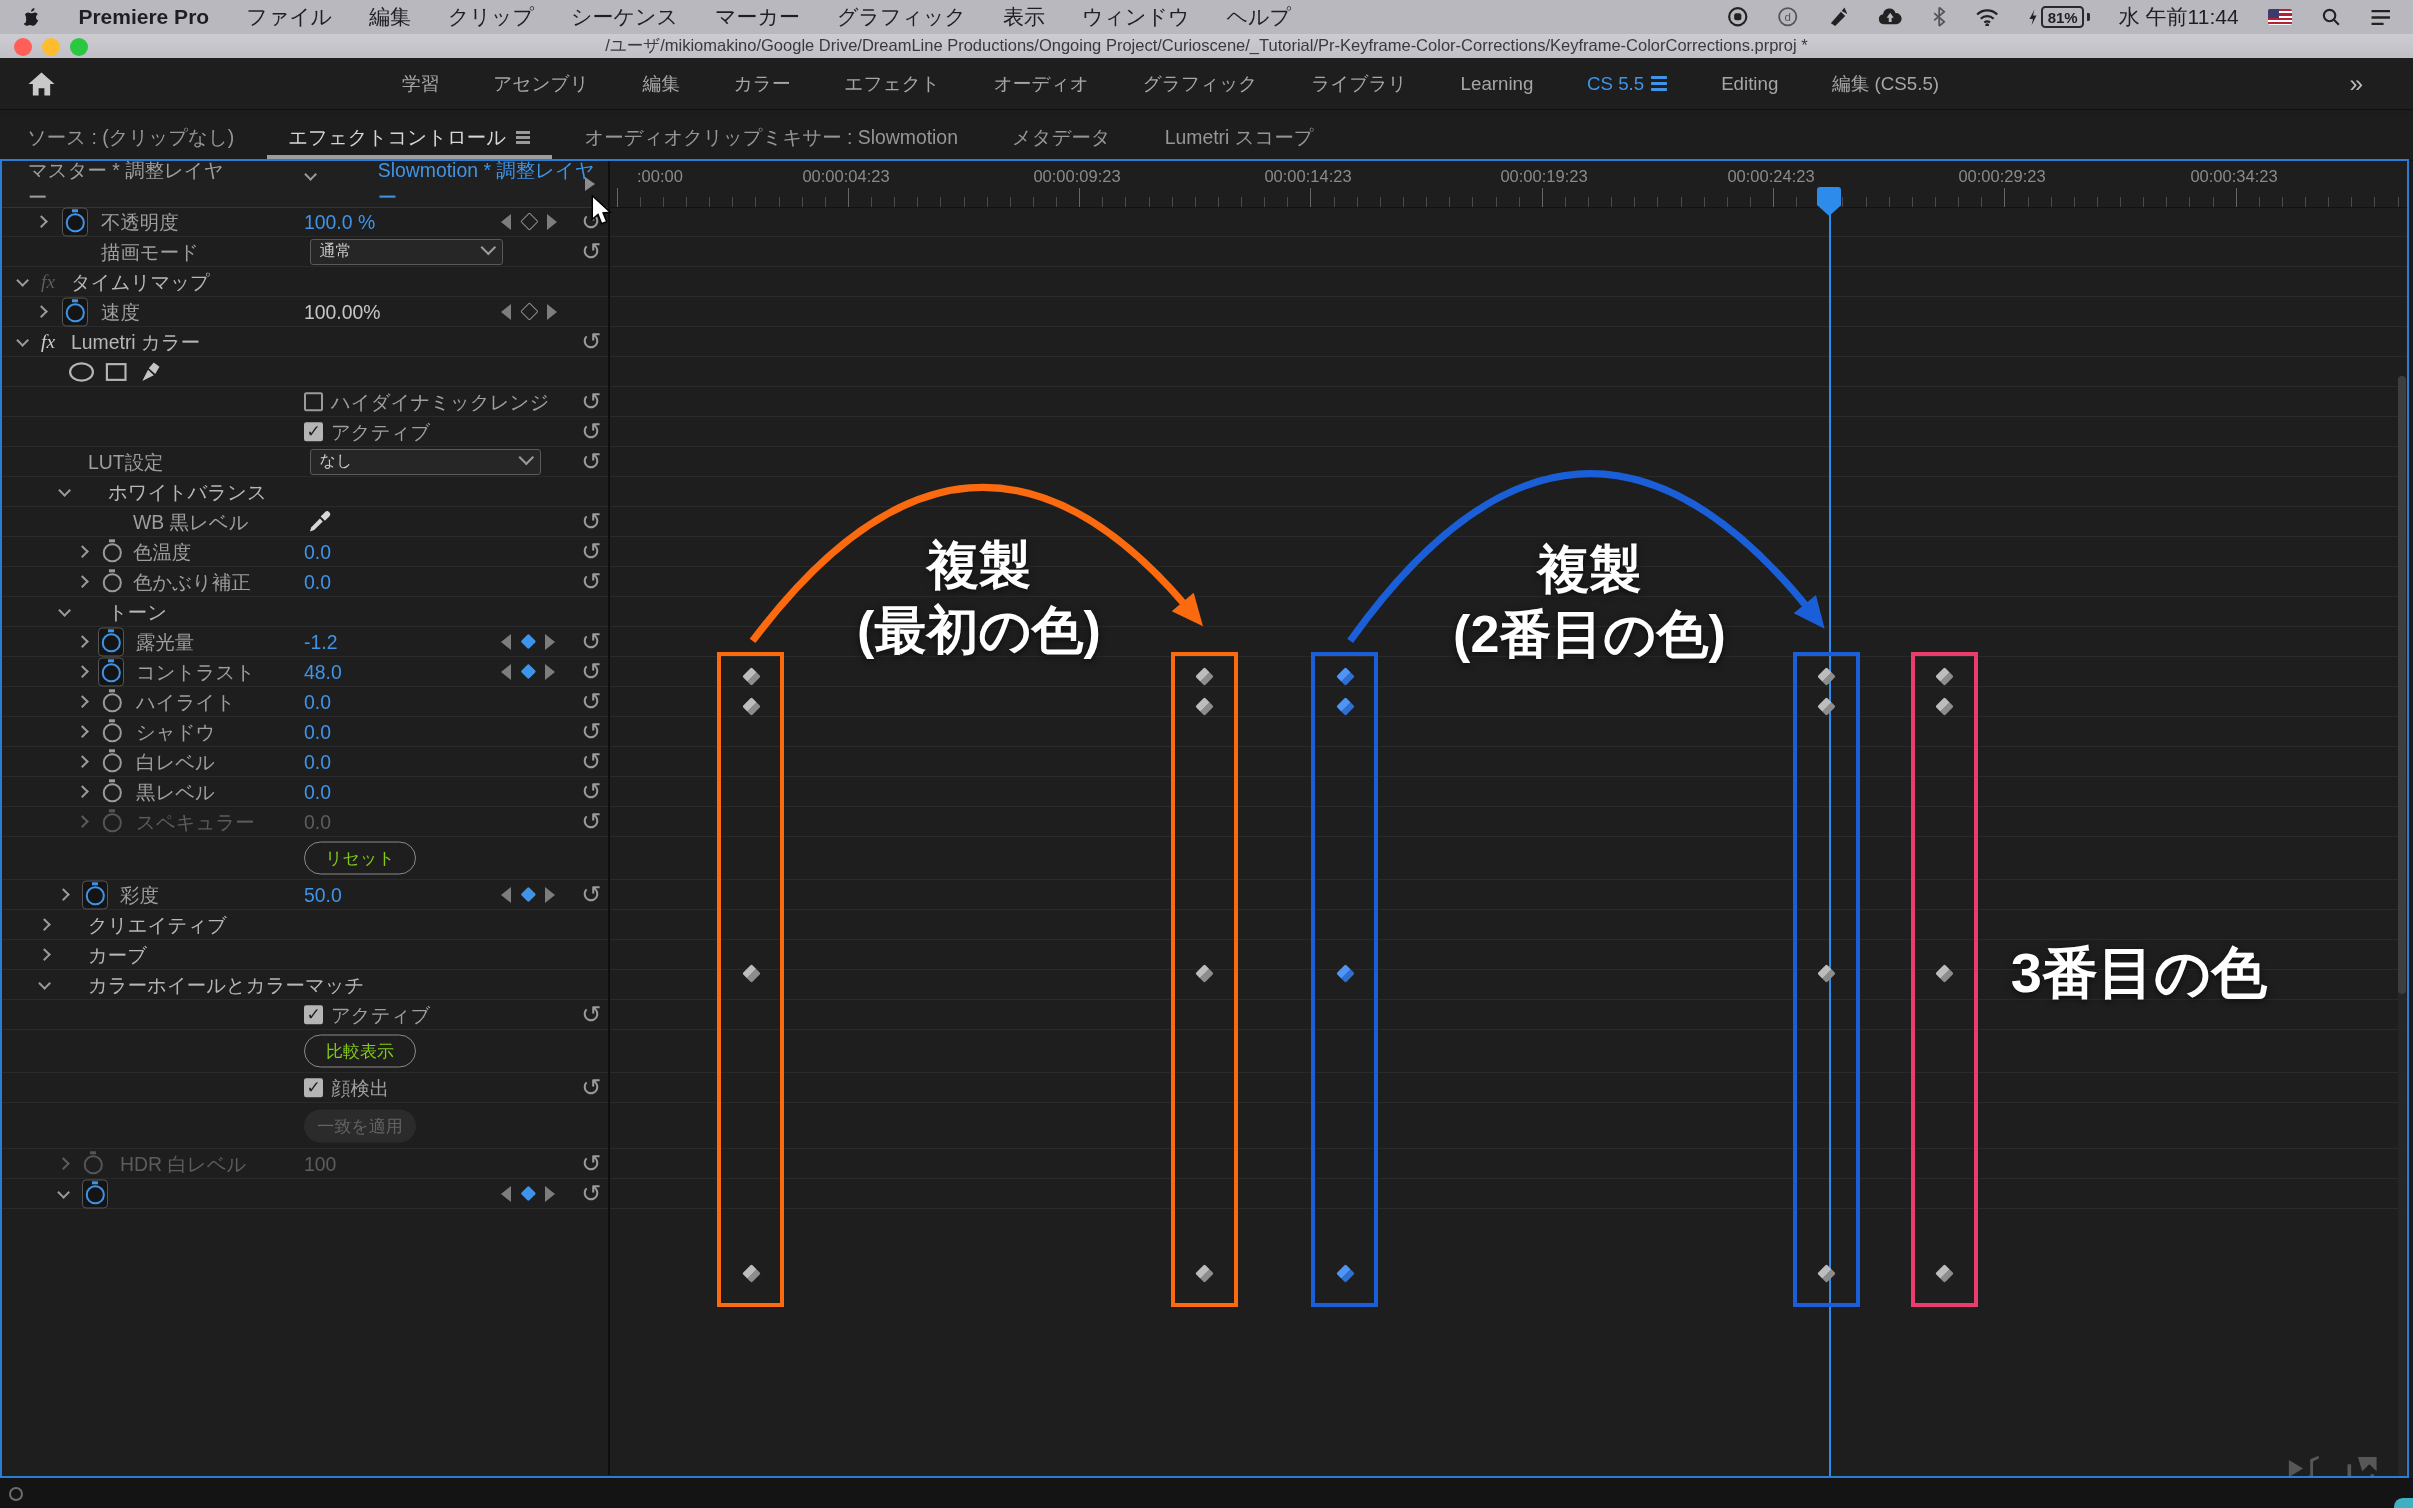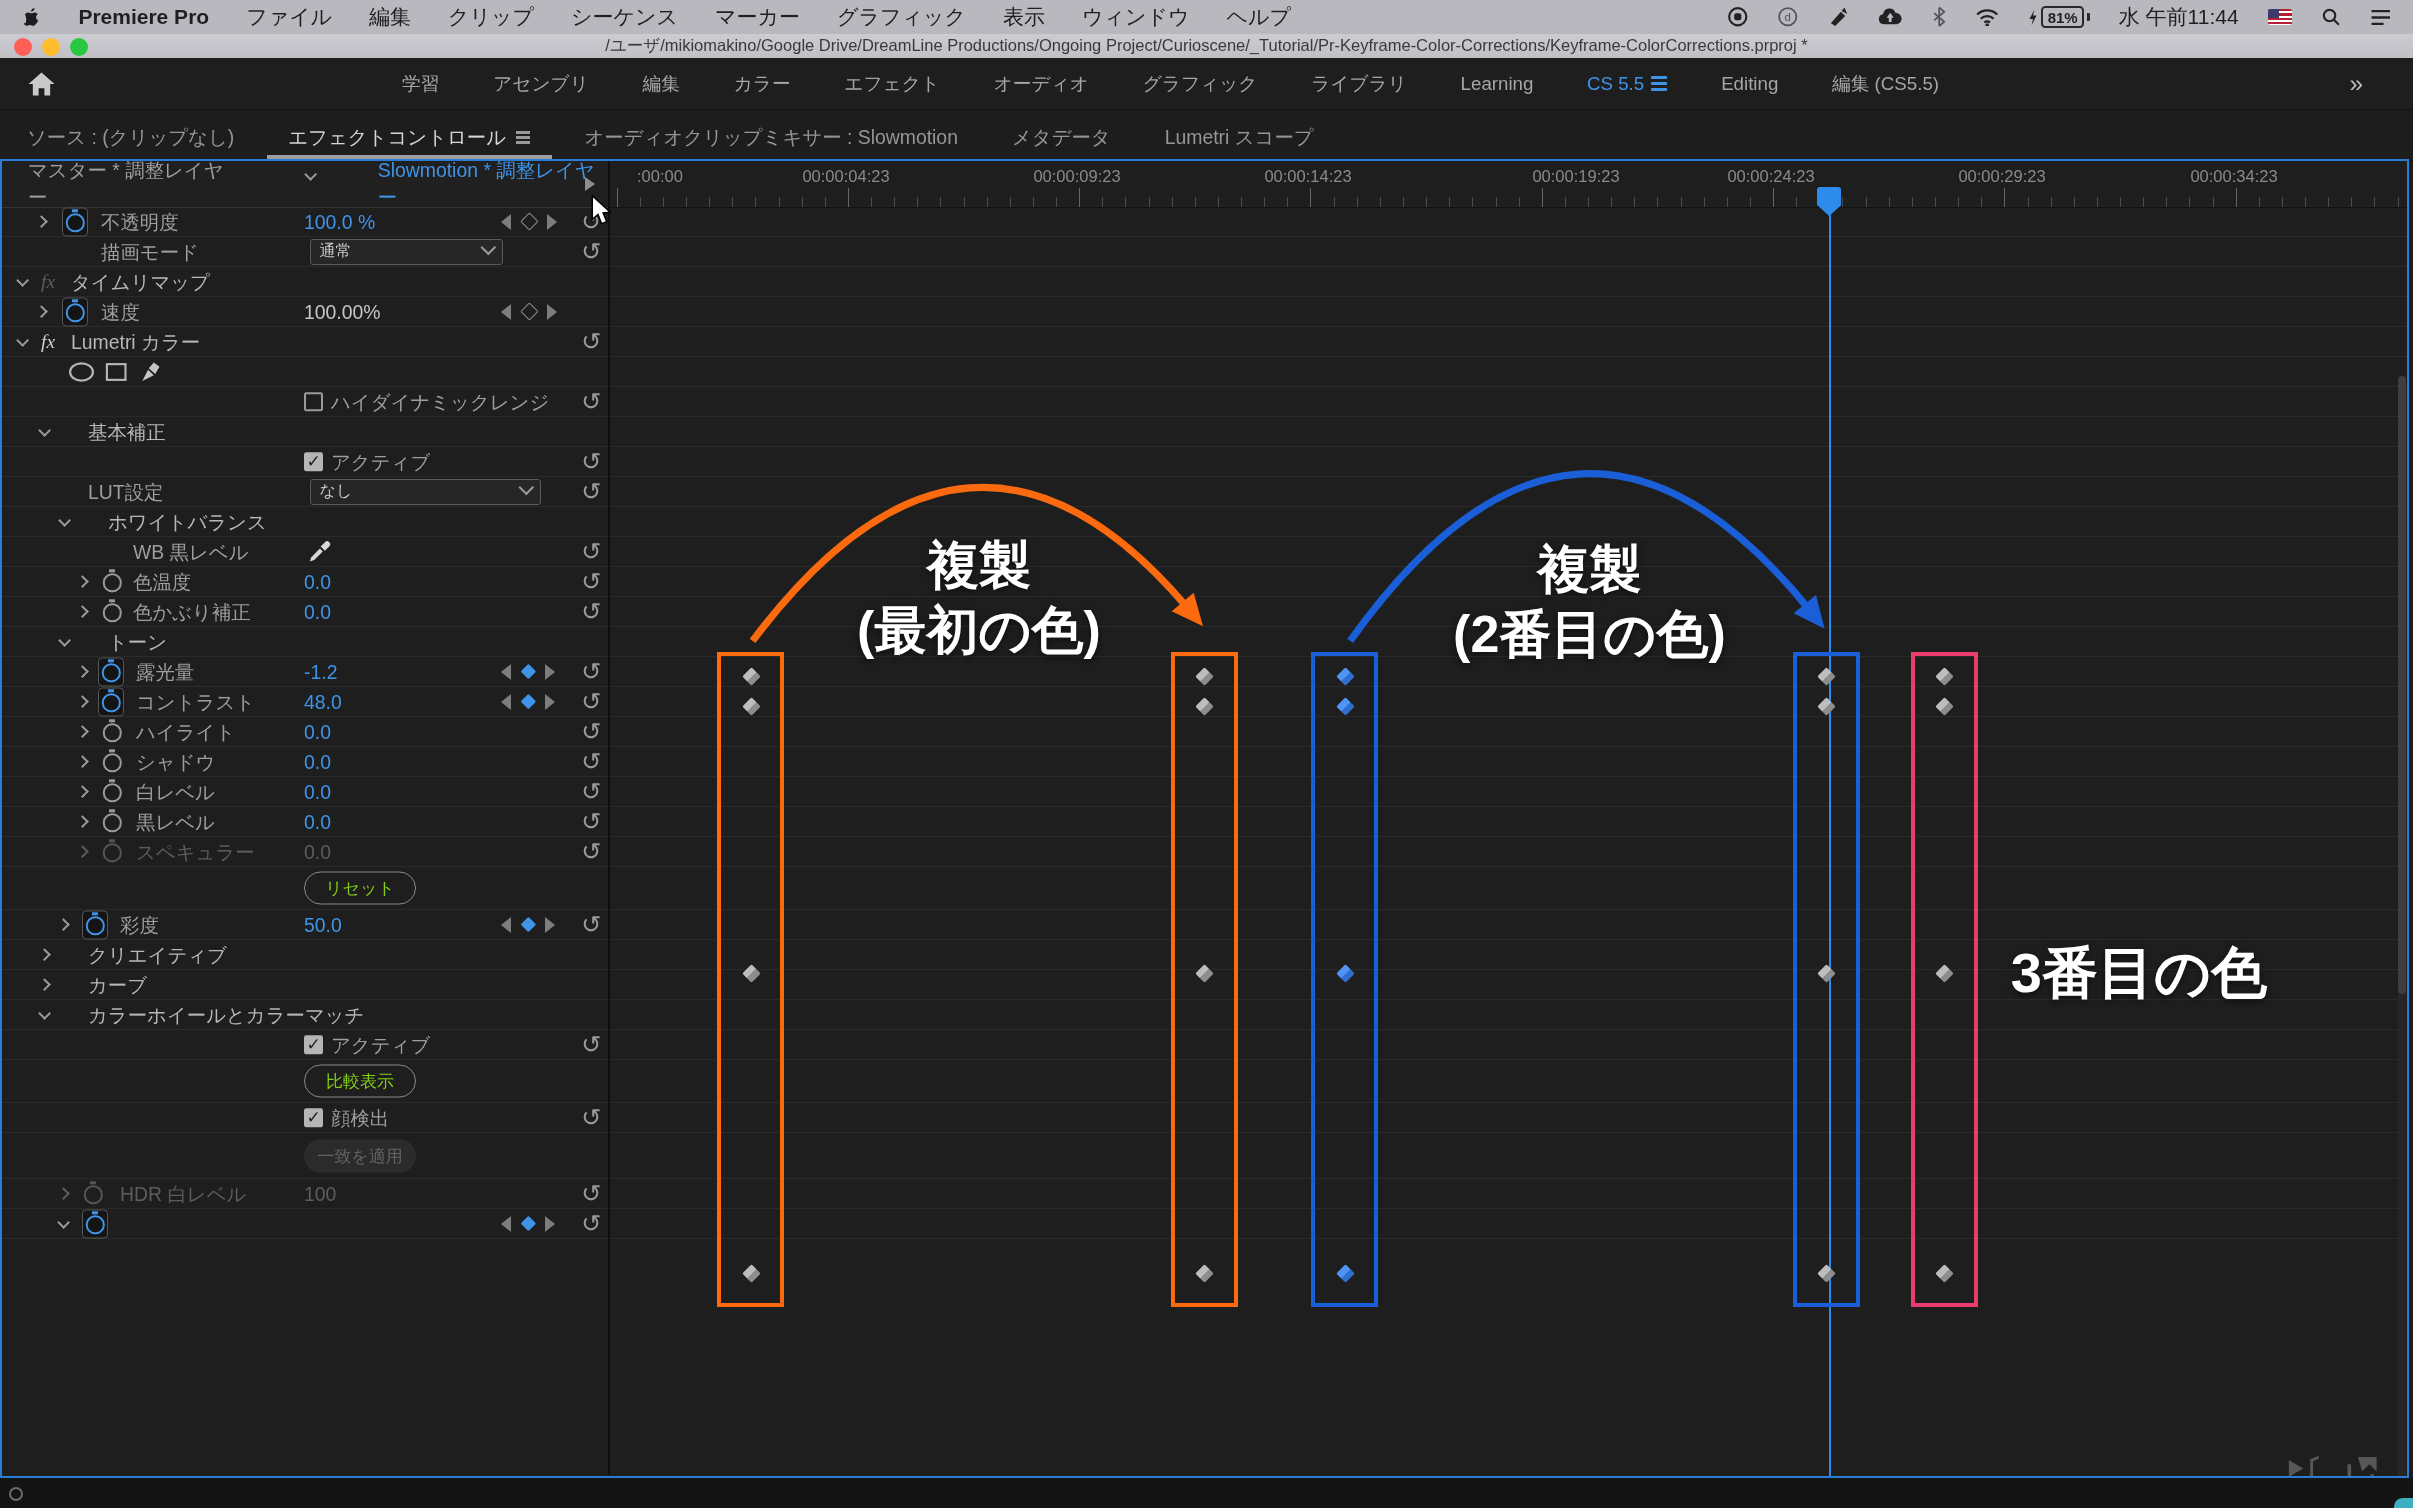--- a/index.html
+++ b/index.html
@@ -236,21 +236,21 @@
       <span class="tw cd" style="position:relative;top:-2.9px;margin-left:18.7px;"></span>
       <span style="margin-left:14.4px;color:#3f94e8;">Slowmotion * 調整レイヤー</span>
       <span style="position:absolute;left:583px;width:0;height:0;border-top:7.2px solid transparent;border-bottom:7.2px solid transparent;border-left:10px solid #8d8d8d;"></span>
     </div>
 
     <div id="ruler">
       <span class="rlab" style="left:29px;transform:none;">:00:00</span>
       <span class="rlab" style="left:238px;">00:00:04:23</span>
       <span class="rlab" style="left:469px;">00:00:09:23</span>
       <span class="rlab" style="left:700px;">00:00:14:23</span>
-      <span class="rlab" style="left:968px;text-align:center;">00:00:19:23</span>
+      <span class="rlab" style="left:936px;text-align:center;">00:00:19:23</span>
       <span class="rlab" style="left:1163px;">00:00:24:23</span>
       <span class="rlab" style="left:1394px;">00:00:29:23</span>
       <span class="rlab" style="left:1626px;">00:00:34:23</span>
       <span id="ticks"><span class="tick" style="left: 8.6px; height: 18.7px; background: rgb(102, 102, 102);"></span><span class="tick" style="left: 32px; height: 10px; background: rgb(74, 74, 74);"></span><span class="tick" style="left: 55px; height: 10px; background: rgb(74, 74, 74);"></span><span class="tick" style="left: 78px; height: 10px; background: rgb(74, 74, 74);"></span><span class="tick" style="left: 101px; height: 10px; background: rgb(74, 74, 74);"></span><span class="tick" style="left: 124px; height: 10px; background: rgb(74, 74, 74);"></span><span class="tick" style="left: 147px; height: 10px; background: rgb(74, 74, 74);"></span><span class="tick" style="left: 171px; height: 10px; background: rgb(74, 74, 74);"></span><span class="tick" style="left: 194px; height: 10px; background: rgb(74, 74, 74);"></span><span class="tick" style="left: 217px; height: 10px; background: rgb(74, 74, 74);"></span><span class="tick" style="left: 240px; height: 18.7px; background: rgb(102, 102, 102);"></span><span class="tick" style="left: 263px; height: 10px; background: rgb(74, 74, 74);"></span><span class="tick" style="left: 286px; height: 10px; background: rgb(74, 74, 74);"></span><span class="tick" style="left: 309px; height: 10px; background: rgb(74, 74, 74);"></span><span class="tick" style="left: 332px; height: 10px; background: rgb(74, 74, 74);"></span><span class="tick" style="left: 356px; height: 10px; background: rgb(74, 74, 74);"></span><span class="tick" style="left: 379px; height: 10px; background: rgb(74, 74, 74);"></span><span class="tick" style="left: 402px; height: 10px; background: rgb(74, 74, 74);"></span><span class="tick" style="left: 425px; height: 10px; background: rgb(74, 74, 74);"></span><span class="tick" style="left: 448px; height: 10px; background: rgb(74, 74, 74);"></span><span class="tick" style="left: 471px; height: 18.7px; background: rgb(102, 102, 102);"></span><span class="tick" style="left: 494px; height: 10px; background: rgb(74, 74, 74);"></span><span class="tick" style="left: 517px; height: 10px; background: rgb(74, 74, 74);"></span><span class="tick" style="left: 541px; height: 10px; background: rgb(74, 74, 74);"></span><span class="tick" style="left: 564px; height: 10px; background: rgb(74, 74, 74);"></span><span class="tick" style="left: 587px; height: 10px; background: rgb(74, 74, 74);"></span><span class="tick" style="left: 610px; height: 10px; background: rgb(74, 74, 74);"></span><span class="tick" style="left: 633px; height: 10px; background: rgb(74, 74, 74);"></span><span class="tick" style="left: 656px; height: 10px; background: rgb(74, 74, 74);"></span><span class="tick" style="left: 679px; height: 10px; background: rgb(74, 74, 74);"></span><span class="tick" style="left: 702px; height: 18.7px; background: rgb(102, 102, 102);"></span><span class="tick" style="left: 726px; height: 10px; background: rgb(74, 74, 74);"></span><span class="tick" style="left: 749px; height: 10px; background: rgb(74, 74, 74);"></span><span class="tick" style="left: 772px; height: 10px; background: rgb(74, 74, 74);"></span><span class="tick" style="left: 795px; height: 10px; background: rgb(74, 74, 74);"></span><span class="tick" style="left: 818px; height: 10px; background: rgb(74, 74, 74);"></span><span class="tick" style="left: 841px; height: 10px; background: rgb(74, 74, 74);"></span><span class="tick" style="left: 864px; height: 10px; background: rgb(74, 74, 74);"></span><span class="tick" style="left: 888px; height: 10px; background: rgb(74, 74, 74);"></span><span class="tick" style="left: 911px; height: 10px; background: rgb(74, 74, 74);"></span><span class="tick" style="left: 934px; height: 18.7px; background: rgb(102, 102, 102);"></span><span class="tick" style="left: 957px; height: 10px; background: rgb(74, 74, 74);"></span><span class="tick" style="left: 980px; height: 10px; background: rgb(74, 74, 74);"></span><span class="tick" style="left: 1003px; height: 10px; background: rgb(74, 74, 74);"></span><span class="tick" style="left: 1026px; height: 10px; background: rgb(74, 74, 74);"></span><span class="tick" style="left: 1049px; height: 10px; background: rgb(74, 74, 74);"></span><span class="tick" style="left: 1073px; height: 10px; background: rgb(74, 74, 74);"></span><span class="tick" style="left: 1096px; height: 10px; background: rgb(74, 74, 74);"></span><span class="tick" style="left: 1119px; height: 10px; background: rgb(74, 74, 74);"></span><span class="tick" style="left: 1142px; height: 10px; background: rgb(74, 74, 74);"></span><span class="tick" style="left: 1165px; height: 18.7px; background: rgb(102, 102, 102);"></span><span class="tick" style="left: 1188px; height: 10px; background: rgb(74, 74, 74);"></span><span class="tick" style="left: 1211px; height: 10px; background: rgb(74, 74, 74);"></span><span class="tick" style="left: 1234px; height: 10px; background: rgb(74, 74, 74);"></span><span class="tick" style="left: 1258px; height: 10px; background: rgb(74, 74, 74);"></span><span class="tick" style="left: 1281px; height: 10px; background: rgb(74, 74, 74);"></span><span class="tick" style="left: 1304px; height: 10px; background: rgb(74, 74, 74);"></span><span class="tick" style="left: 1327px; height: 10px; background: rgb(74, 74, 74);"></span><span class="tick" style="left: 1350px; height: 10px; background: rgb(74, 74, 74);"></span><span class="tick" style="left: 1373px; height: 10px; background: rgb(74, 74, 74);"></span><span class="tick" style="left: 1396px; height: 18.7px; background: rgb(102, 102, 102);"></span><span class="tick" style="left: 1420px; height: 10px; background: rgb(74, 74, 74);"></span><span class="tick" style="left: 1443px; height: 10px; background: rgb(74, 74, 74);"></span><span class="tick" style="left: 1466px; height: 10px; background: rgb(74, 74, 74);"></span><span class="tick" style="left: 1489px; height: 10px; background: rgb(74, 74, 74);"></span><span class="tick" style="left: 1512px; height: 10px; background: rgb(74, 74, 74);"></span><span class="tick" style="left: 1535px; height: 10px; background: rgb(74, 74, 74);"></span><span class="tick" style="left: 1558px; height: 10px; background: rgb(74, 74, 74);"></span><span class="tick" style="left: 1581px; height: 10px; background: rgb(74, 74, 74);"></span><span class="tick" style="left: 1605px; height: 10px; background: rgb(74, 74, 74);"></span><span class="tick" style="left: 1628px; height: 18.7px; background: rgb(102, 102, 102);"></span><span class="tick" style="left: 1651px; height: 10px; background: rgb(74, 74, 74);"></span><span class="tick" style="left: 1674px; height: 10px; background: rgb(74, 74, 74);"></span><span class="tick" style="left: 1697px; height: 10px; background: rgb(74, 74, 74);"></span><span class="tick" style="left: 1720px; height: 10px; background: rgb(74, 74, 74);"></span><span class="tick" style="left: 1743px; height: 10px; background: rgb(74, 74, 74);"></span><span class="tick" style="left: 1766px; height: 10px; background: rgb(74, 74, 74);"></span><span class="tick" style="left: 1790px; height: 10px; background: rgb(74, 74, 74);"></span></span>
     </div>
 
     <div id="rows">
 
       <div class="row">
         <span class="tw cr" style="left:34px;"></span>
@@ -320,24 +320,20 @@
             </svg>
           </span>
       </div>
 
       <div class="row">
         <span class="cb off"></span>
         <span class="cblbl">ハイダイナミックレンジ</span>
         <span class="reset">↺</span>
       </div>
 
-      <div class="row">
-        <span class="tw cd" style="left:37px;"></span>
-        <span class="lbl sect" style="left:86px;">基本補正</span>
-      </div>
 
       <div class="row">
         <span class="cb on">✓</span>
         <span class="cblbl">アクティブ</span>
         <span class="reset">↺</span>
       </div>
 
       <div class="row">
         <span class="lbl" style="left:86px;">LUT設定</span>
         <span class="dd" style="width:231px;">

